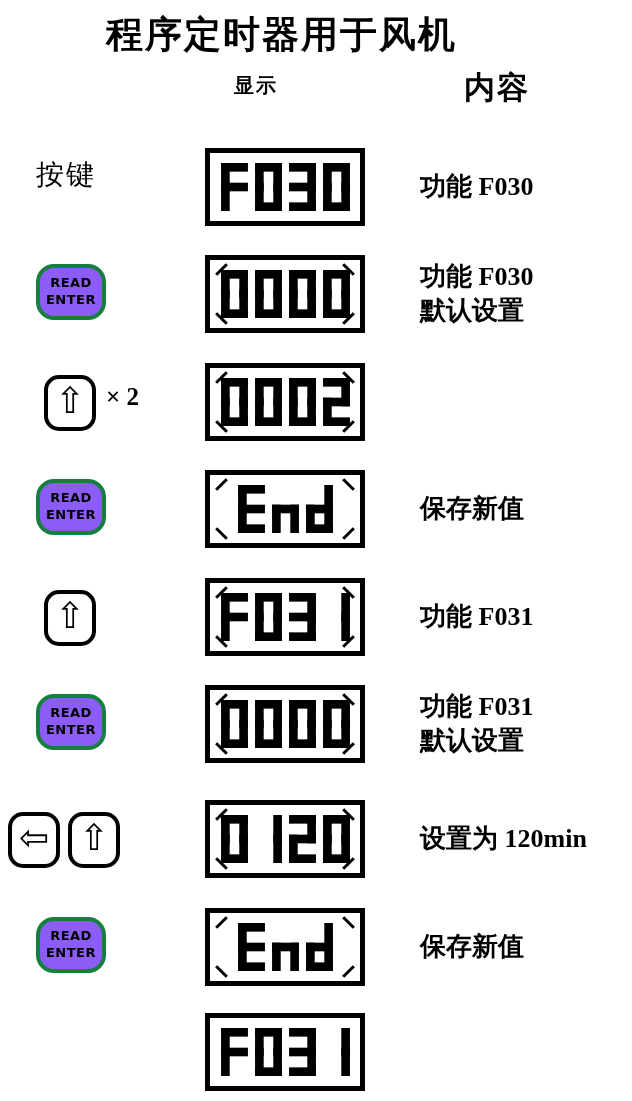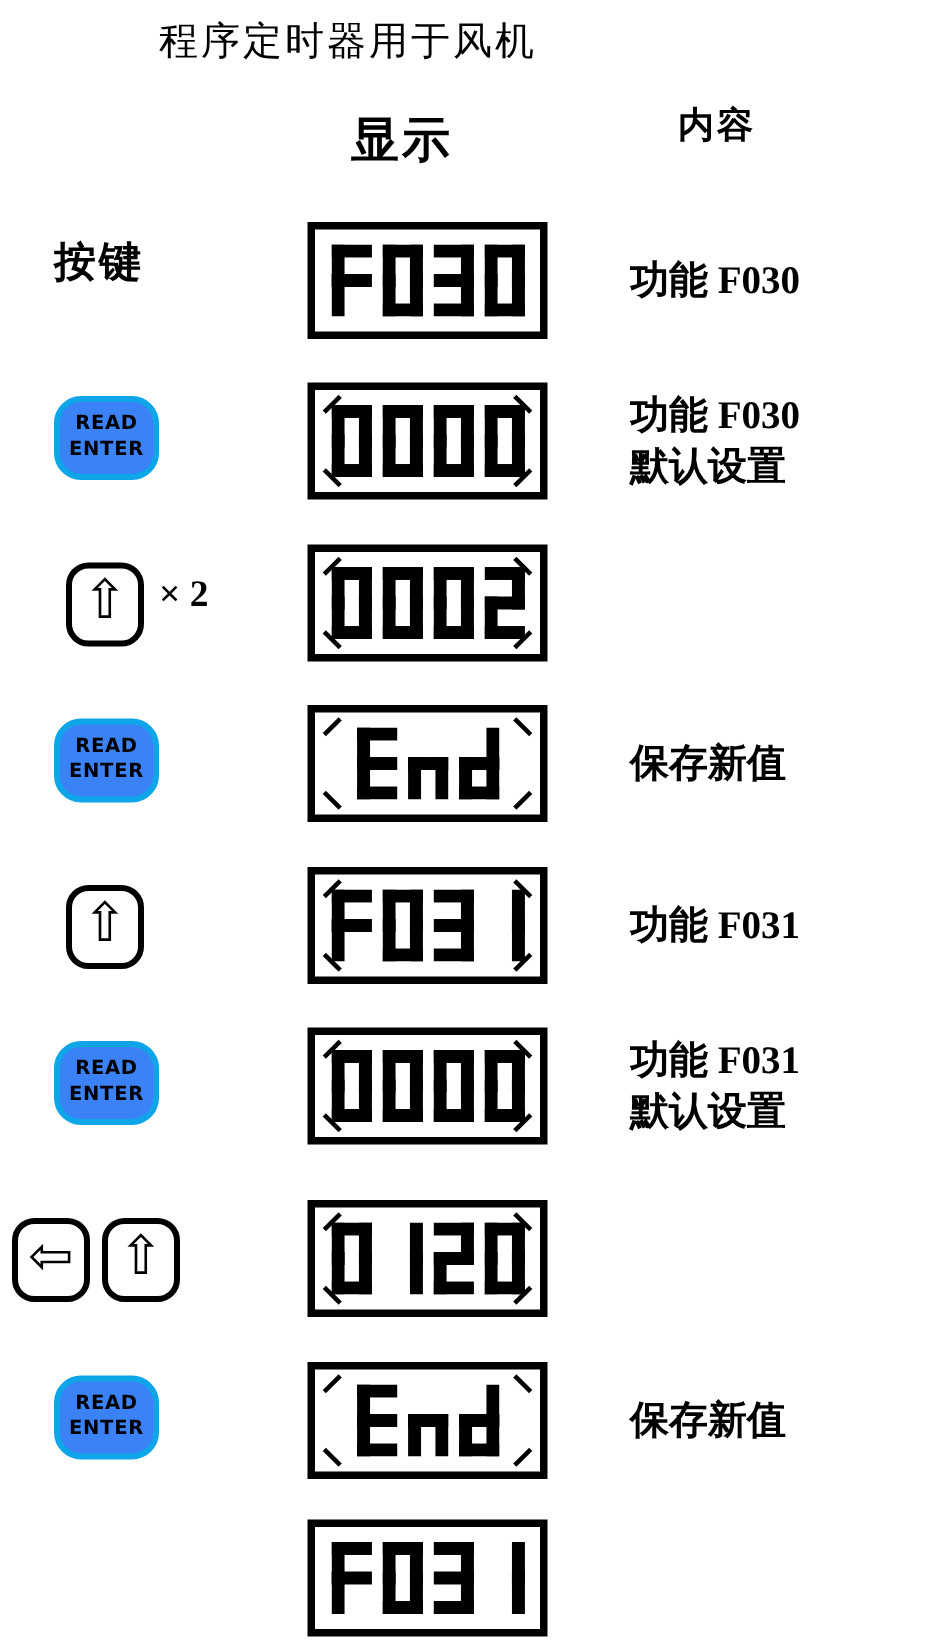--- a/index.html
+++ b/index.html
@@ -1,43 +1,43 @@
 <!DOCTYPE html>
 <html><head>
 <meta charset="utf-8">
 <style>
   html,body { margin:0; padding:0; }
   body {
     width:632px; height:1101px; background:#ffffff; color:#000;
     font-family:"DejaVu Sans", sans-serif; position:relative; overflow:hidden;
   }
   .serif { font-family:"Liberation Serif","DejaVu Serif", serif; }
-  .title { position:absolute; left:106px; top:10px; font-size:26px; font-weight:normal; letter-spacing:2px; }
-  .hdr-display { position:absolute; left:234px; top:72px; font-size:32px; font-weight:bold; letter-spacing:2px; }
-  .hdr-content { position:absolute; left:452px; top:67px; font-size:24px; font-weight:bold; letter-spacing:2px; }
-  .hdr-keys { position:absolute; left:36px; top:156px; font-size:28px; font-weight:bold; letter-spacing:2px;text-align:right; }
+  .title { position:absolute; left:106px; top:10px; font-size:37px; font-weight:bold; letter-spacing:2px; }
+  .hdr-display { position:absolute; left:234px; top:72px; font-size:20px; font-weight:bold; letter-spacing:2px; }
+  .hdr-content { position:absolute; left:464px; top:67px; font-size:31px; font-weight:bold; letter-spacing:2px; }
+  .hdr-keys { position:absolute; left:36px; top:156px; font-size:28px; font-weight:normal; letter-spacing:2px;text-align:right; }
 
   .row { position:absolute; left:0; width:632px; height:78px;padding-left:28px; }
 
   .lcd-box {
     position:absolute; left:205px; top:0; width:150px; height:68px;
     border:5px solid #000; background:#fff;
   }
   .lcd-digits {
     position:absolute; inset:0; display:flex; align-items:center; justify-content:center; gap:7px;
   }
   .tick { position:absolute; width:15px; height:0; border-top:3px solid #000; }
   .tick.tl { left:4px;  top:8px;    transform:rotate(-45deg); }
   .tick.tr { right:4px; top:8px;    transform:rotate(45deg);  }
   .tick.bl { left:4px;  bottom:8px; transform:rotate(45deg);  }
   .tick.br { right:4px; bottom:8px; transform:rotate(-45deg); }
 
   .btn-re {
     position:absolute; left:36px; top:9px; width:62px; height:48px;
-    border:4px solid #0ea5e9; border-radius:18px; background:#3b82f6;
+    border:4px solid #15803d; border-radius:18px; background:#8b5cf6;
     display:flex; flex-direction:column; align-items:center; justify-content:center;
     font-size:13px; font-weight:bold; line-height:1.3; letter-spacing:0.5px;
   }
   .btn-sq {
     position:absolute; top:12px; width:44px; height:44px;
     border:4px solid #000; border-radius:15px; background:#fff;
     display:flex; align-items:center; justify-content:center;
     font-size:36px; line-height:1; padding-bottom:4px; box-sizing:content-box;
   }
   .btn-up-r3 { left:44px; }
@@ -362,20 +362,23 @@
           <rect x="0" y="41" width="28" height="9" fill="#000"></rect>
           <rect x="0" y="20.5" width="9" height="29.5" fill="#000"></rect>
           <rect x="0" y="0" width="9" height="29.5" fill="#000"></rect>
         </svg>
       </div>
   <span class="tick tl"></span>
       <span class="tick tr"></span>
       <span class="tick bl"></span>
       <span class="tick br"></span>
     </div>
+  <div class="content">
+    <div>设置为 120min</div>
+  </div>
 </div>
 
 <div class="row" style="top:908px">
   <div class="btn-re">
     <span>READ</span>
     <span>ENTER</span>
   </div>
   <div class="lcd-box">
     <div class="lcd-digits">
         <svg viewBox="0 0 28 50" width="27" height="48">

